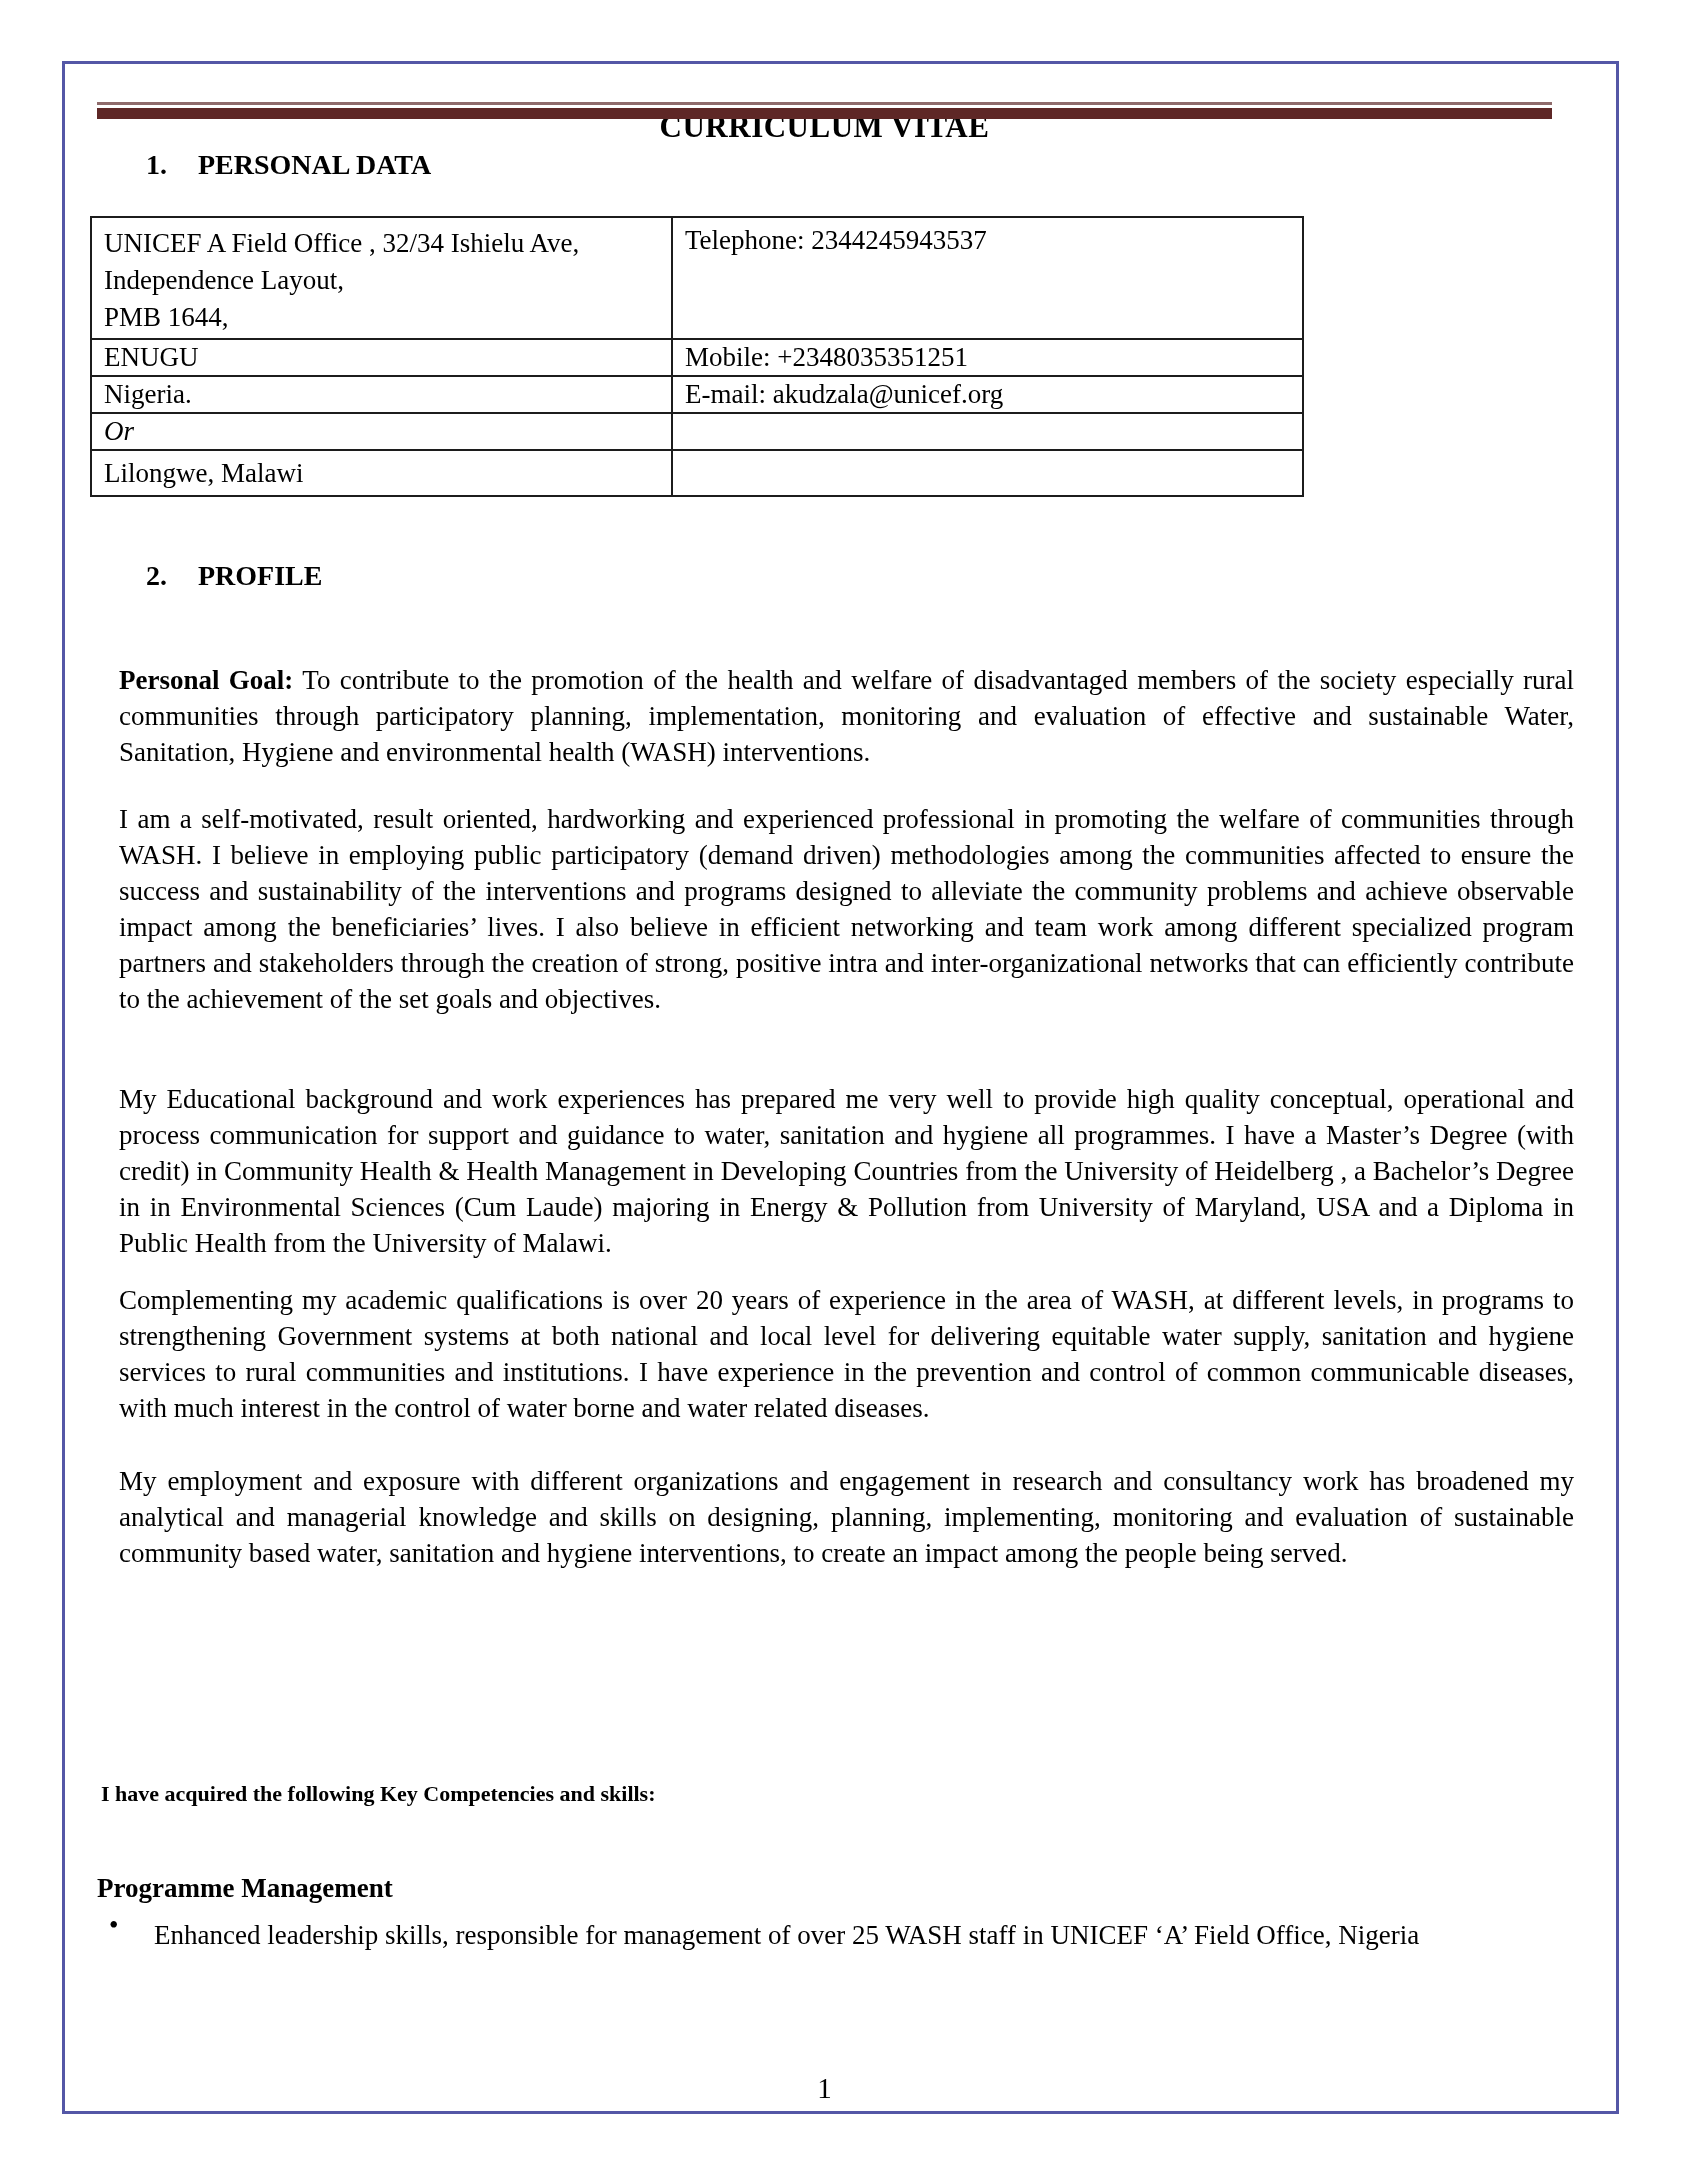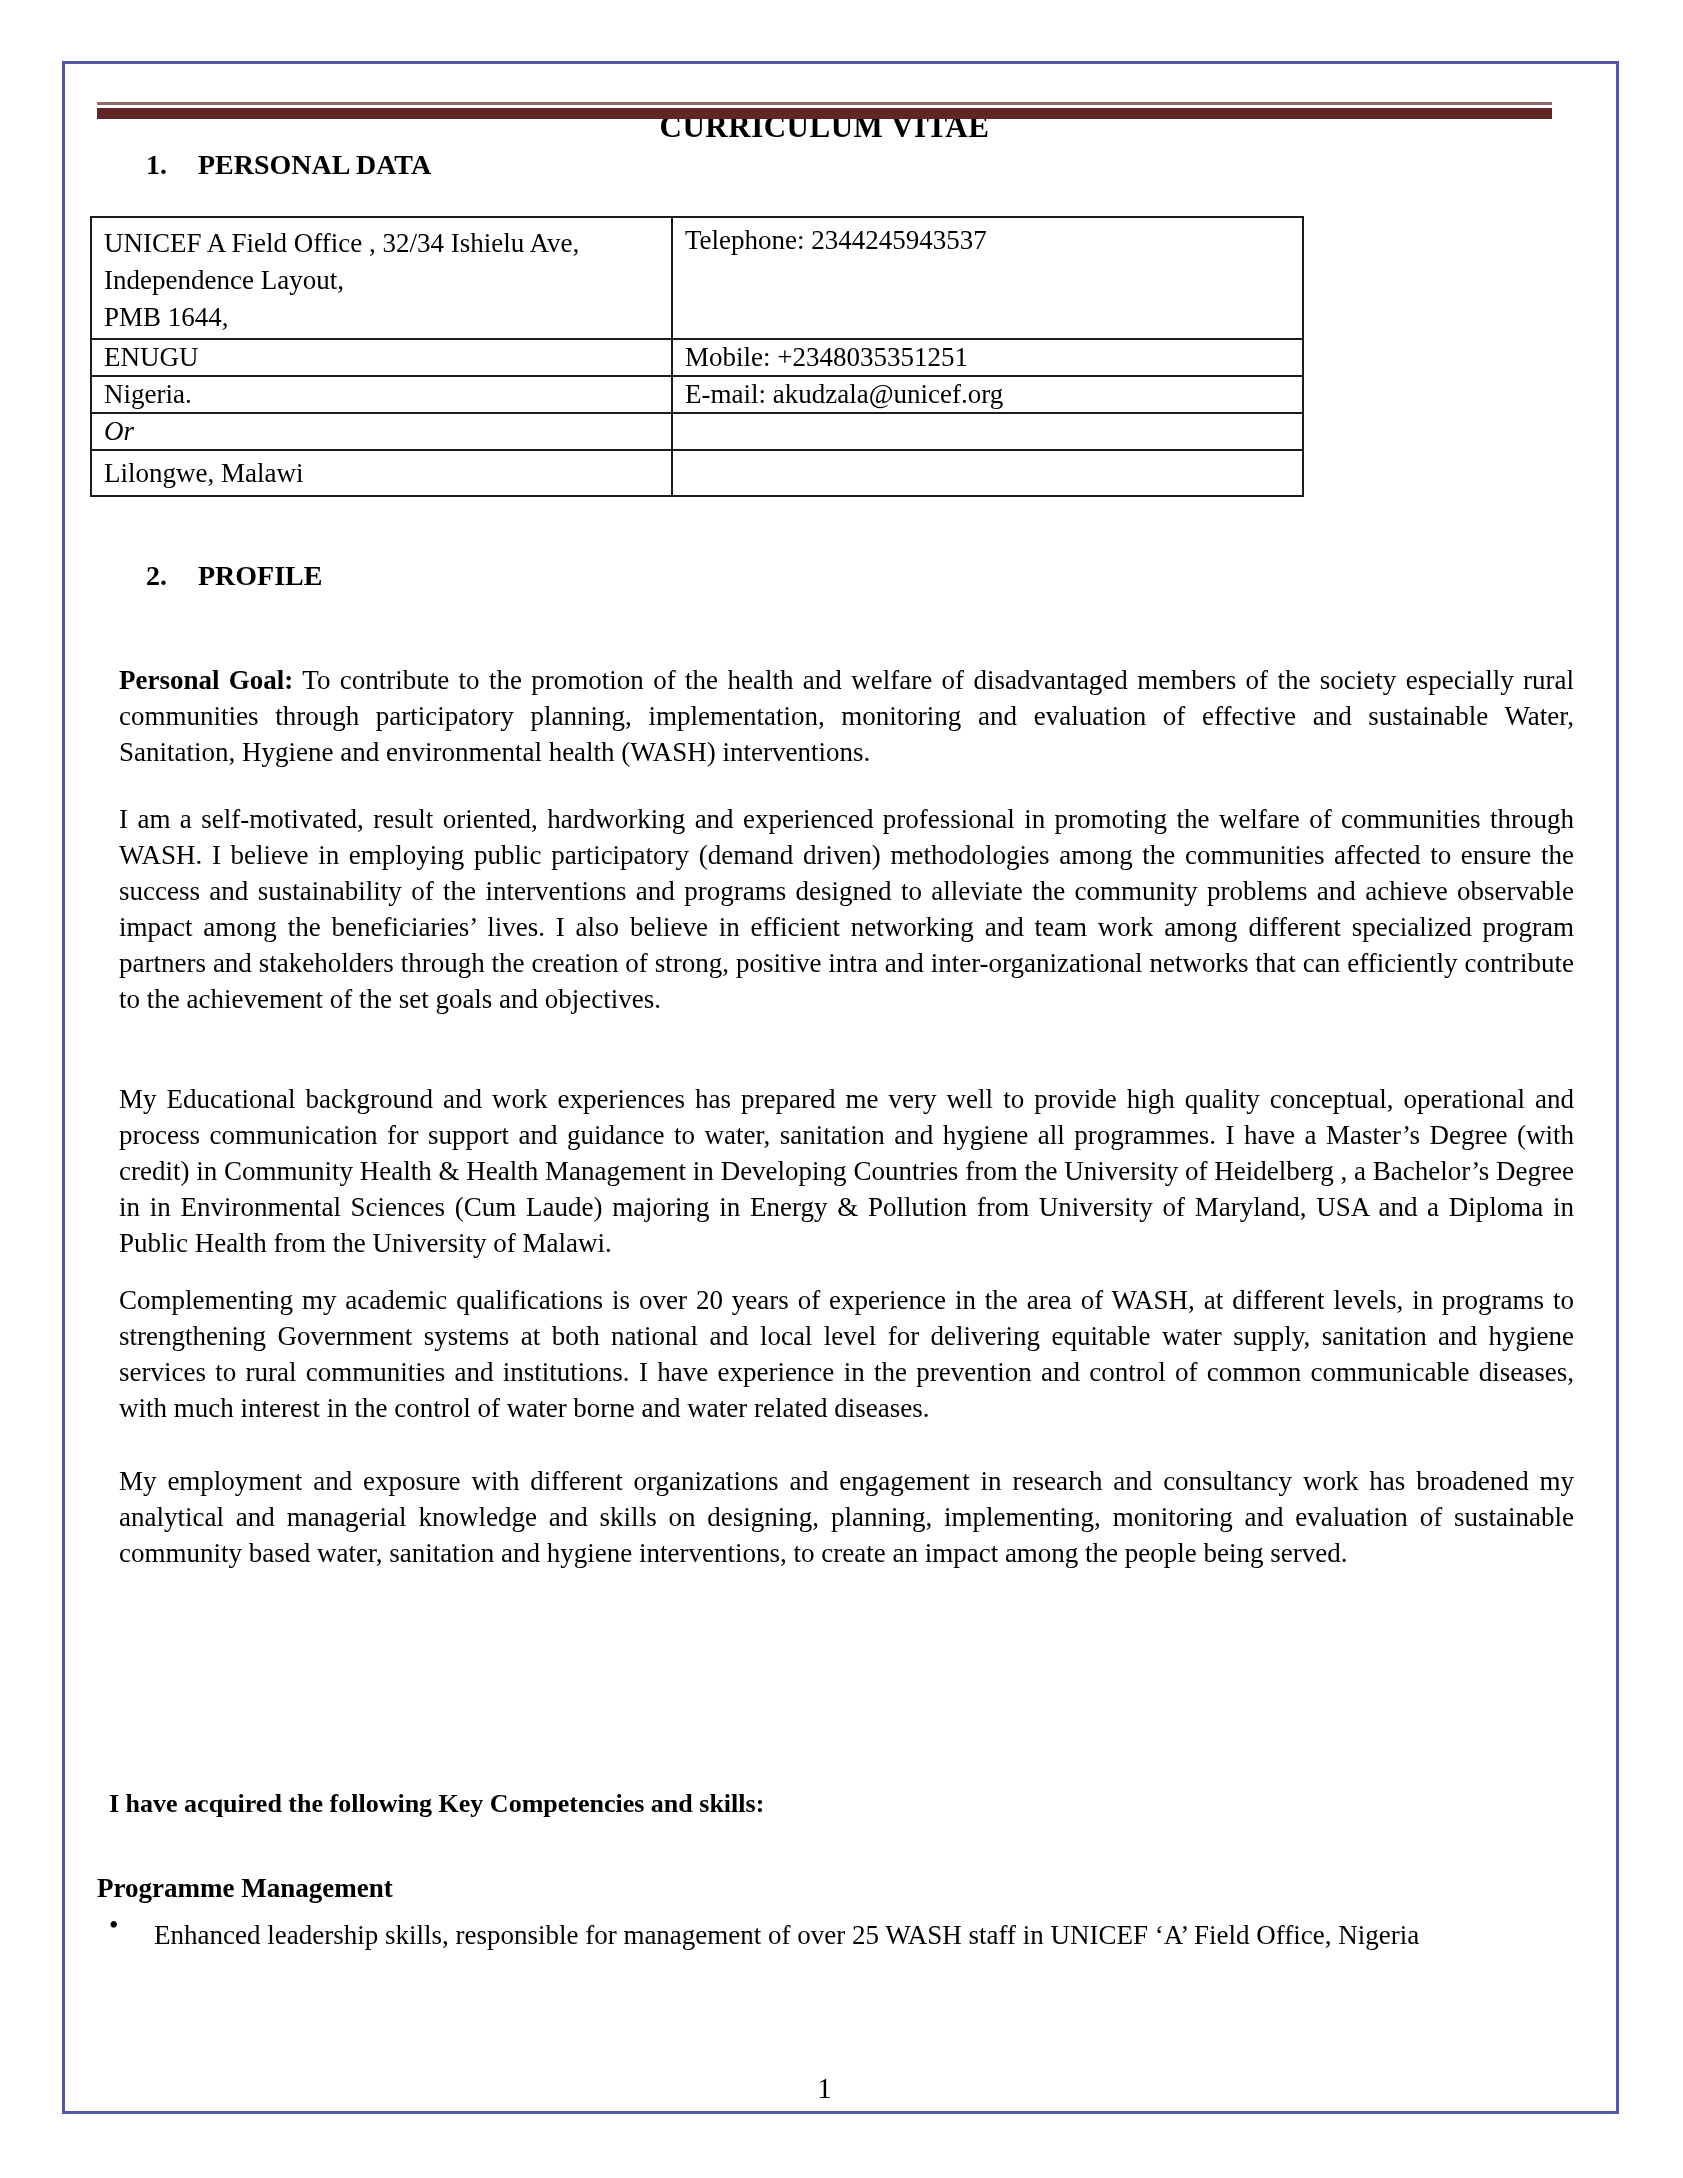--- a/index.html
+++ b/index.html
@@ -62,21 +62,21 @@
     font-size:27px; line-height:36px;
     text-align:justify; margin:12px;
   }
   .p-goal { top:650px; }
   .p-1 { top:789px; }
   .p-2 { top:1069px; }
   .p-3 { top:1270px; }
   .p-4 { top:1451px; }
   .bold { font-weight:bold; }
 
-  .intro    { position:absolute; left:97px; top:1777px; margin:12px; font-size:26px; font-weight:bold; }
+  .intro    { position:absolute; left:97px; top:1777px; margin:4px; font-size:22px; font-weight:bold; }
   .category { position:absolute; left:97px; top:1873px; margin:0; font-size:27px; font-weight:bold; }
 
   .bullet-row { position:absolute; left:109px; top:1910px; width:1443px; }
   .bullet-glyph { position:absolute; left:0; top:0; font-size:27px; }
   .bullet-text {
     margin:0 0 0 45px; width:1399px;
     font-size:27px; line-height:51px; text-align:justify;
   }
   .page-num {
     position:absolute; left:97px; top:2072px; width:1455px;

